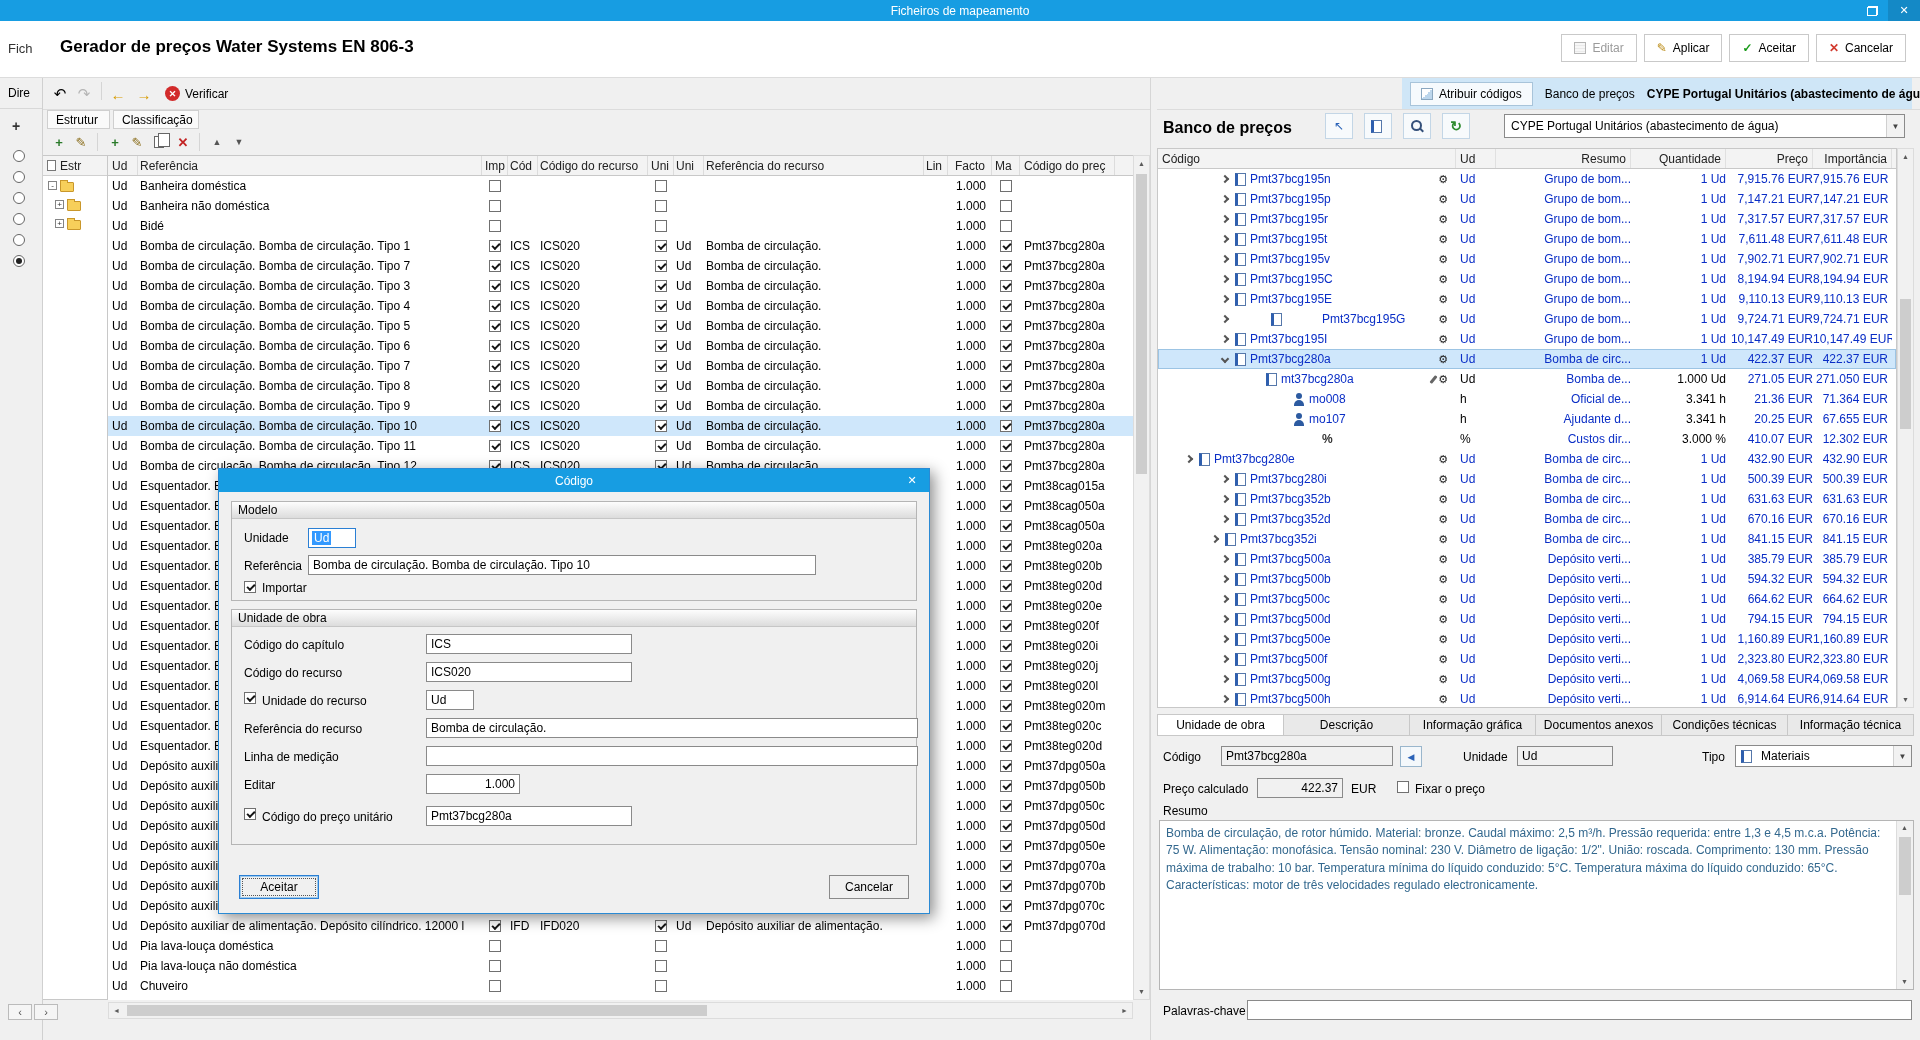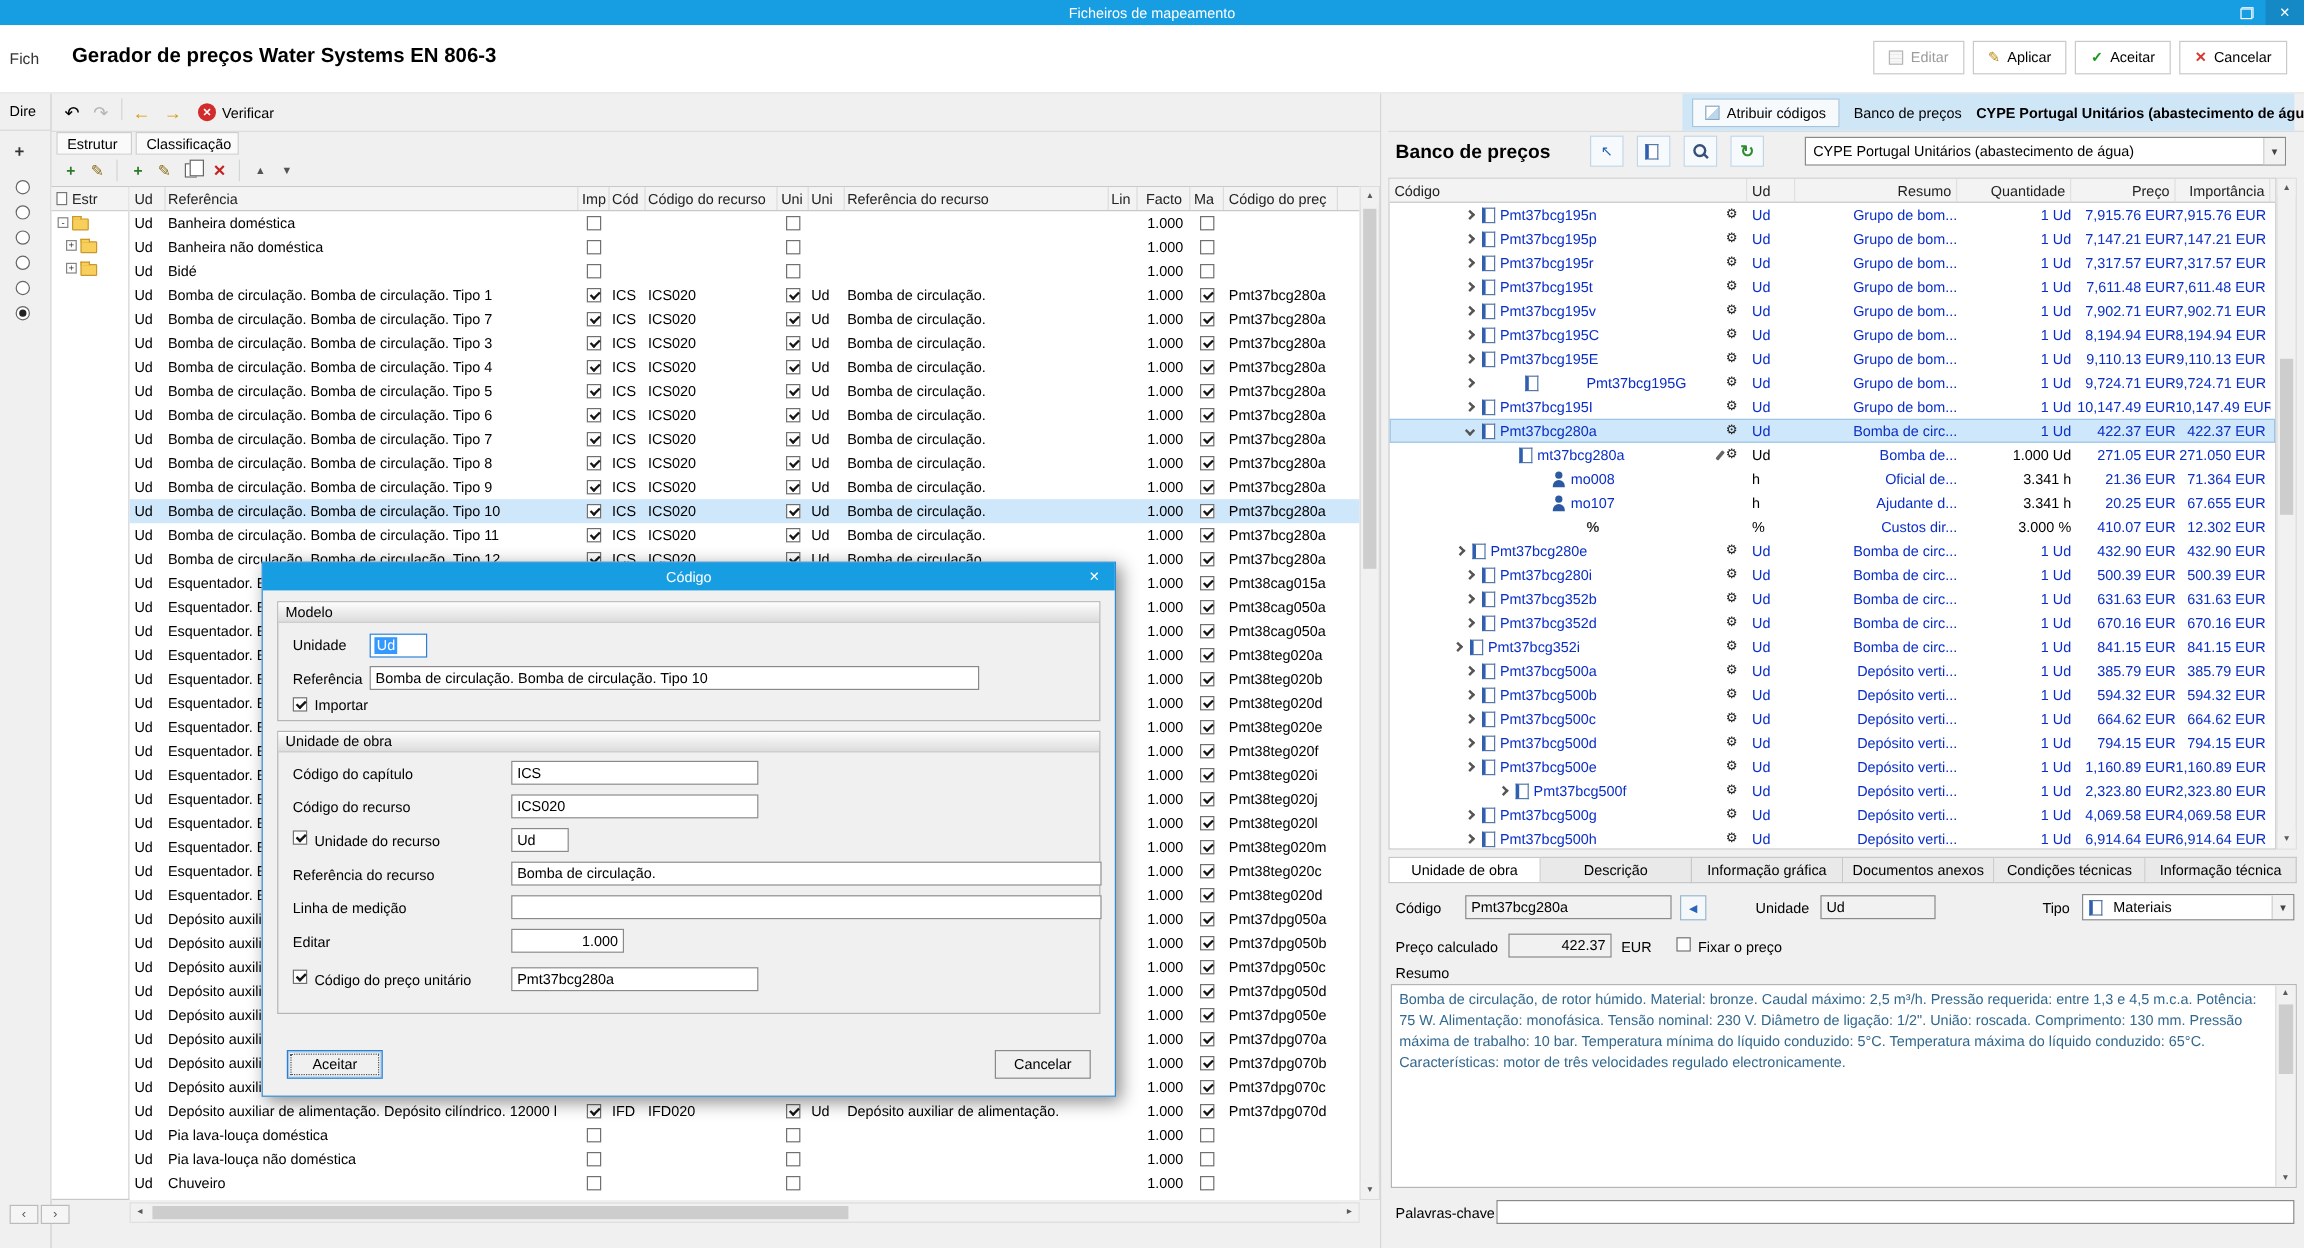--- a/index.html
+++ b/index.html
@@ -1361,21 +1361,21 @@
               <span class="i-pct">%</span>
               <span class="bk-codetext"></span>
             </div>
             <div class="c bk-ud">%</div>
             <div class="c bk-res">Custos dir...</div>
             <div class="c bk-qt">3.000 %</div>
             <div class="c bk-pr">410.07 EUR</div>
             <div class="c bk-im">12.302 EUR</div>
           </div>
           <div class="bk-row">
-            <div class="c bk-code" style="padding-left: 56px;">
+            <div class="c bk-code" style="padding-left: 28px;">
               <span class="chev r"></span>
               <span class="i-book"></span>
               <span class="bk-codetext">Pmt37bcg280e</span>
               <span class="trail">
                 <span class="i-gear">⚙</span>
               </span>
             </div>
             <div class="c bk-ud">Ud</div>
             <div class="c bk-res">Bomba de circ...</div>
             <div class="c bk-qt">1 Ud</div>
@@ -1511,21 +1511,21 @@
                 <span class="i-gear">⚙</span>
               </span>
             </div>
             <div class="c bk-ud">Ud</div>
             <div class="c bk-res">Depósito verti...</div>
             <div class="c bk-qt">1 Ud</div>
             <div class="c bk-pr">1,160.89 EUR</div>
             <div class="c bk-im">1,160.89 EUR</div>
           </div>
           <div class="bk-row">
-            <div class="c bk-code" style="padding-left: 92px;">
+            <div class="c bk-code" style="padding-left: 64px;">
               <span class="chev r"></span>
               <span class="i-book"></span>
               <span class="bk-codetext">Pmt37bcg500f</span>
               <span class="trail">
                 <span class="i-gear">⚙</span>
               </span>
             </div>
             <div class="c bk-ud">Ud</div>
             <div class="c bk-res">Depósito verti...</div>
             <div class="c bk-qt">1 Ud</div>

